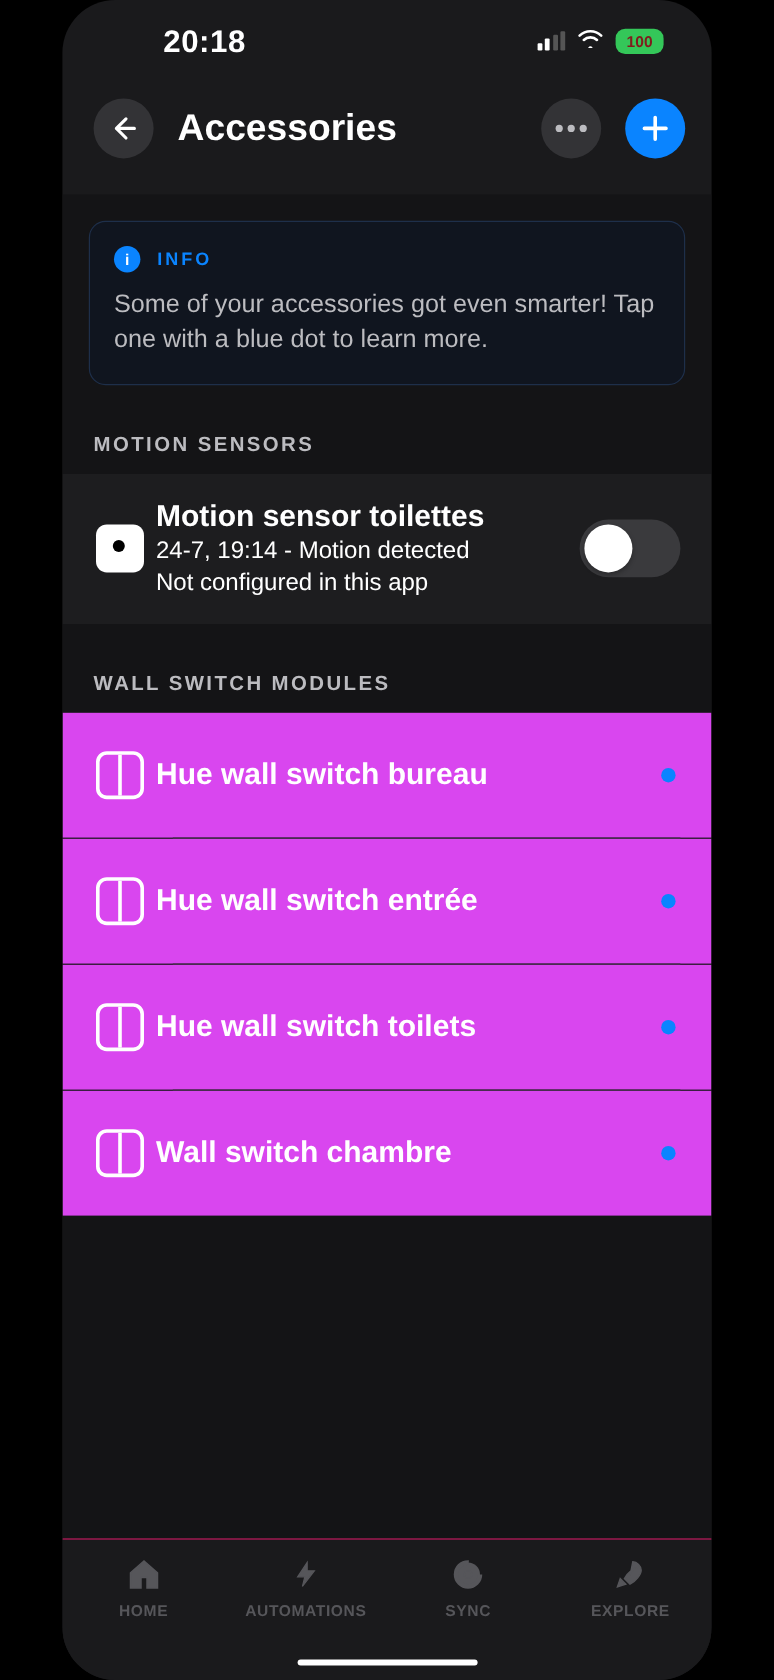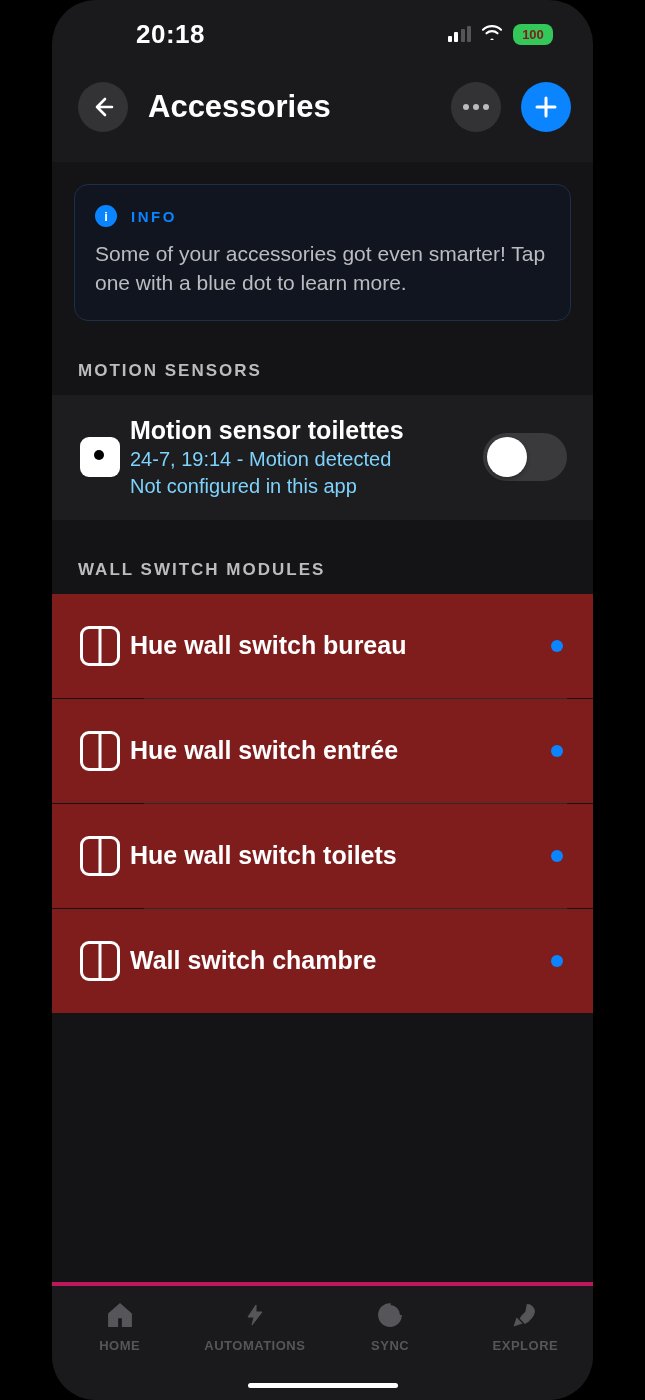--- a/index.html
+++ b/index.html
@@ -95,21 +95,21 @@
     }
 
     .row {
       background: #1d1d1f;
       padding: 20px 26px;
       display: flex;
       align-items: center;
       gap: 8px;
     }
     .row.ws {
-      background: #7f1d1d;
+      background: #d946ef;
       padding: 30px 26px 30px 26px;
     }
     .row .icon-box {
       width: 44px; height: 44px; flex: 0 0 44px;
       display:flex; align-items:center; justify-content:center;
     }
     .motion-icon {
       width: 40px; height: 40px; background:#fff; border-radius: 9px; position: relative;
     }
     .motion-icon::after {
@@ -118,38 +118,38 @@
     }
     .switch-icon {
       width: 40px; height: 40px; border: 3px solid #fff; border-radius: 9px; position: relative;
     }
     .switch-icon::after{
       content:""; position:absolute; width:3px; height:100%; left:50%; top:0; transform:translateX(-50%);
       background:#fff;
     }
     .row-main { flex:1; min-width:0; }
     .row-title { color:#fff; font-size:25px; font-weight:600; line-height:1.25; }
-    .row-sub { color:#7dd3fc; font-size:20px; line-height:1.35; }
+    .row-sub { color:#ffffff; font-size:20px; line-height:1.35; }
     .row-dot { width:12px; height:12px; border-radius:50%; background:#0a84ff; flex:0 0 12px; margin-right:4px;}
     .toggle {
       width: 84px; height: 48px; background:#3a3a3d; border-radius: 24px; position: relative; flex:0 0 84px;
     }
     .toggle .knob {
       width: 40px; height: 40px; border-radius:50%; background:#fff; position:absolute; left:4px; top:4px;
       box-shadow: 0 2px 4px rgba(0,0,0,0.3);
     }
     .ws-list .divider {
       height:1px; background:#2c2c2e; margin-left:92px; margin-right:26px;
     }
 
     
     .tabbar {
       height: 118px;
       background: #1a1a1c;
-      border-top: 4px solid #be185d;
+      border-top: 1px solid #be185d;
       display: flex;
       justify-content: space-around;
       align-items: flex-start;
       padding-top: 12px;
       position: relative;
     }
     .tab {
       flex:1; display:flex; flex-direction:column; align-items:center; gap:6px;
       color:#56565a;
       position: relative;

